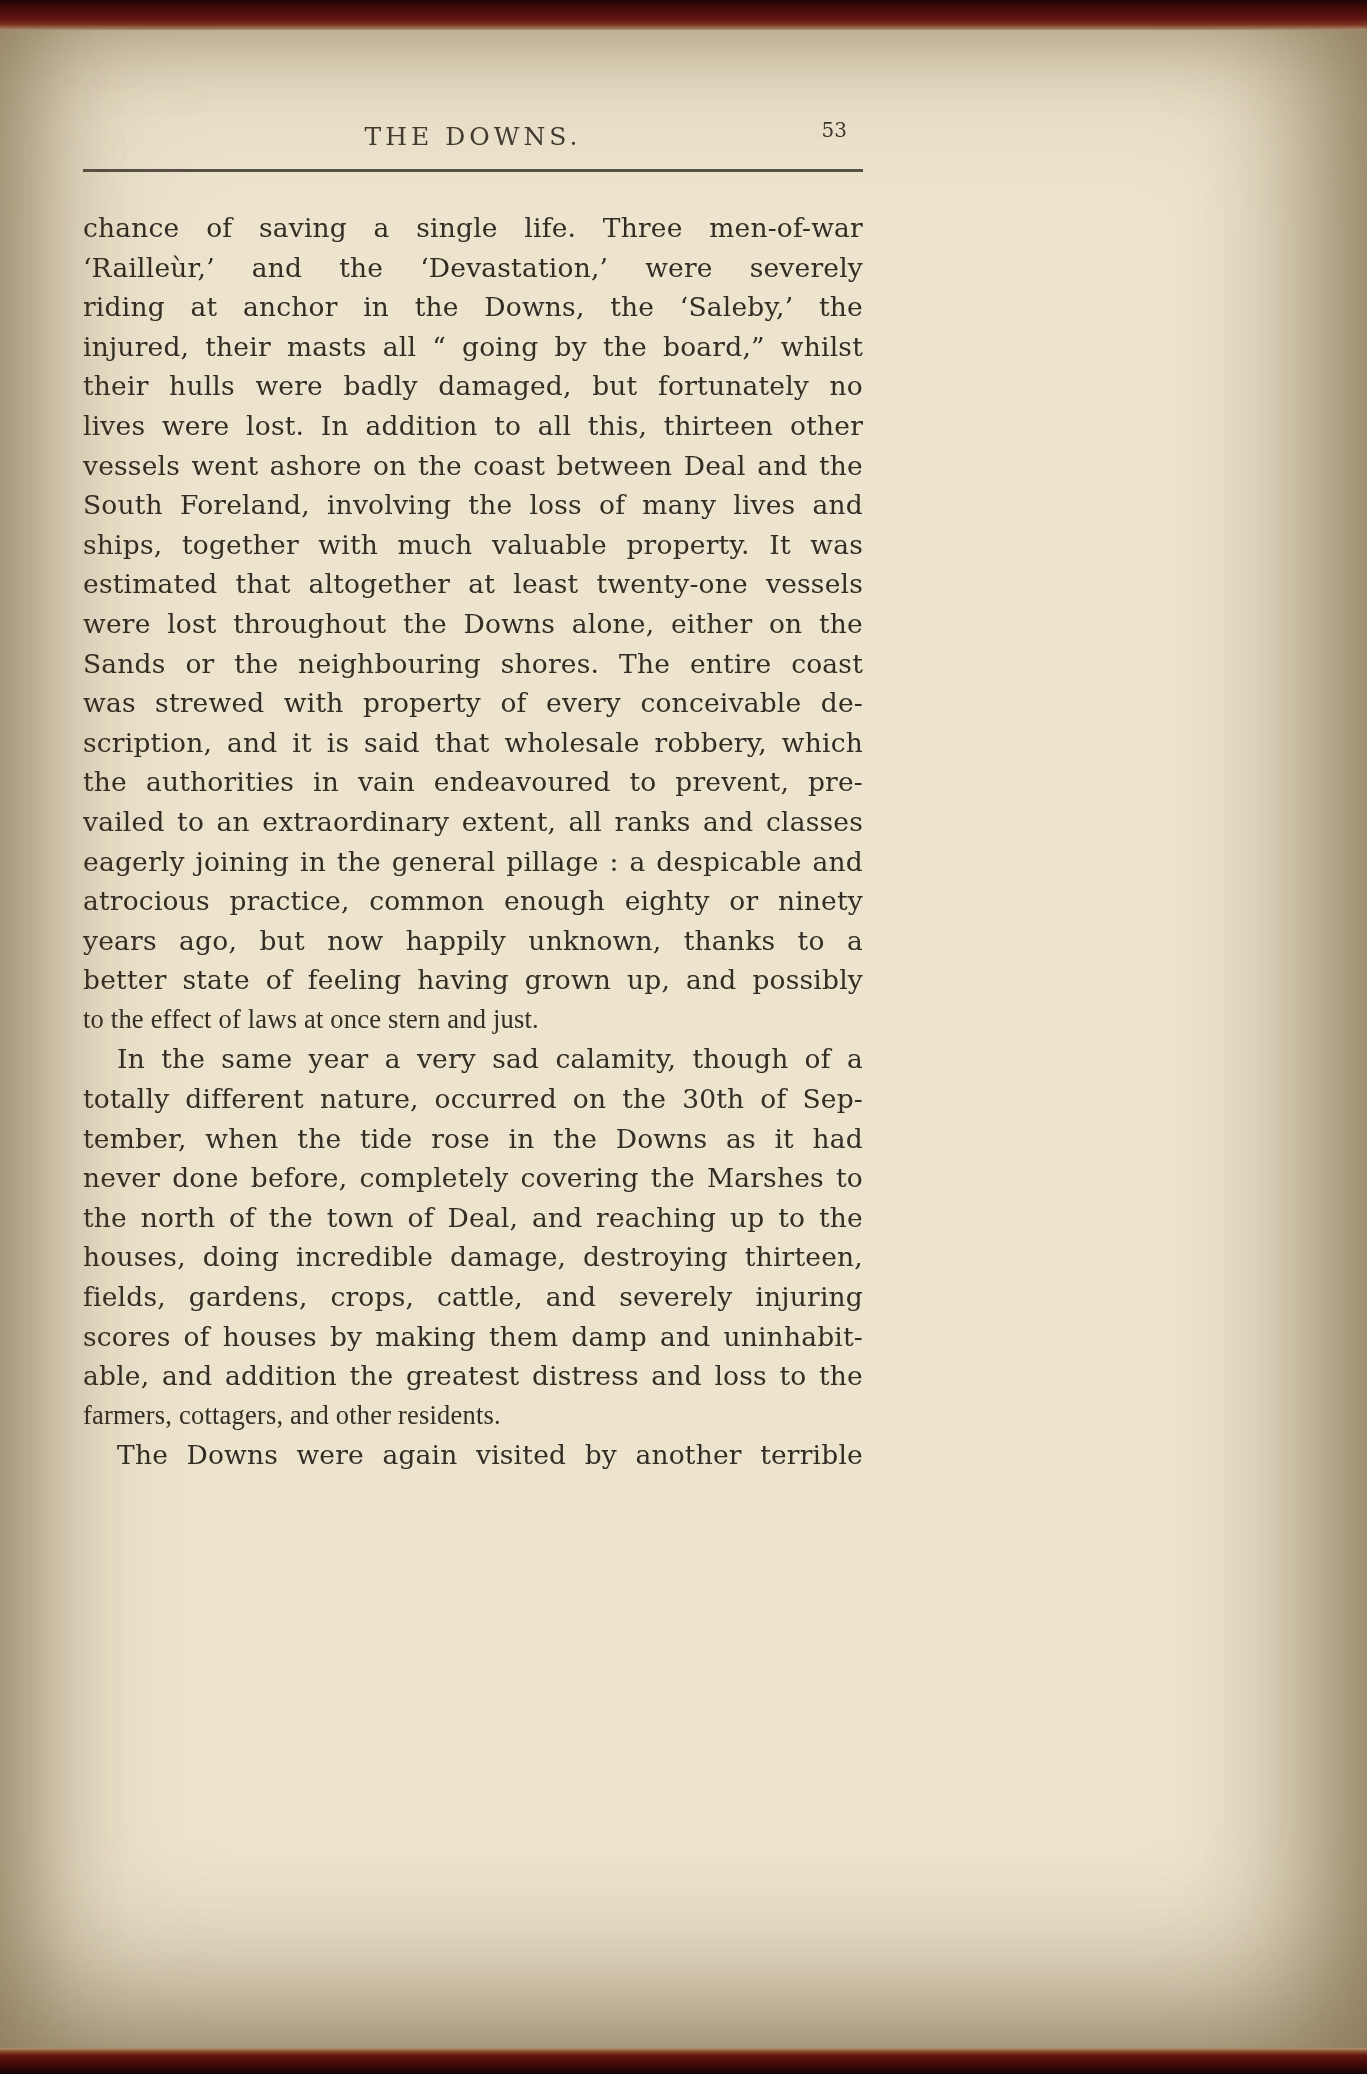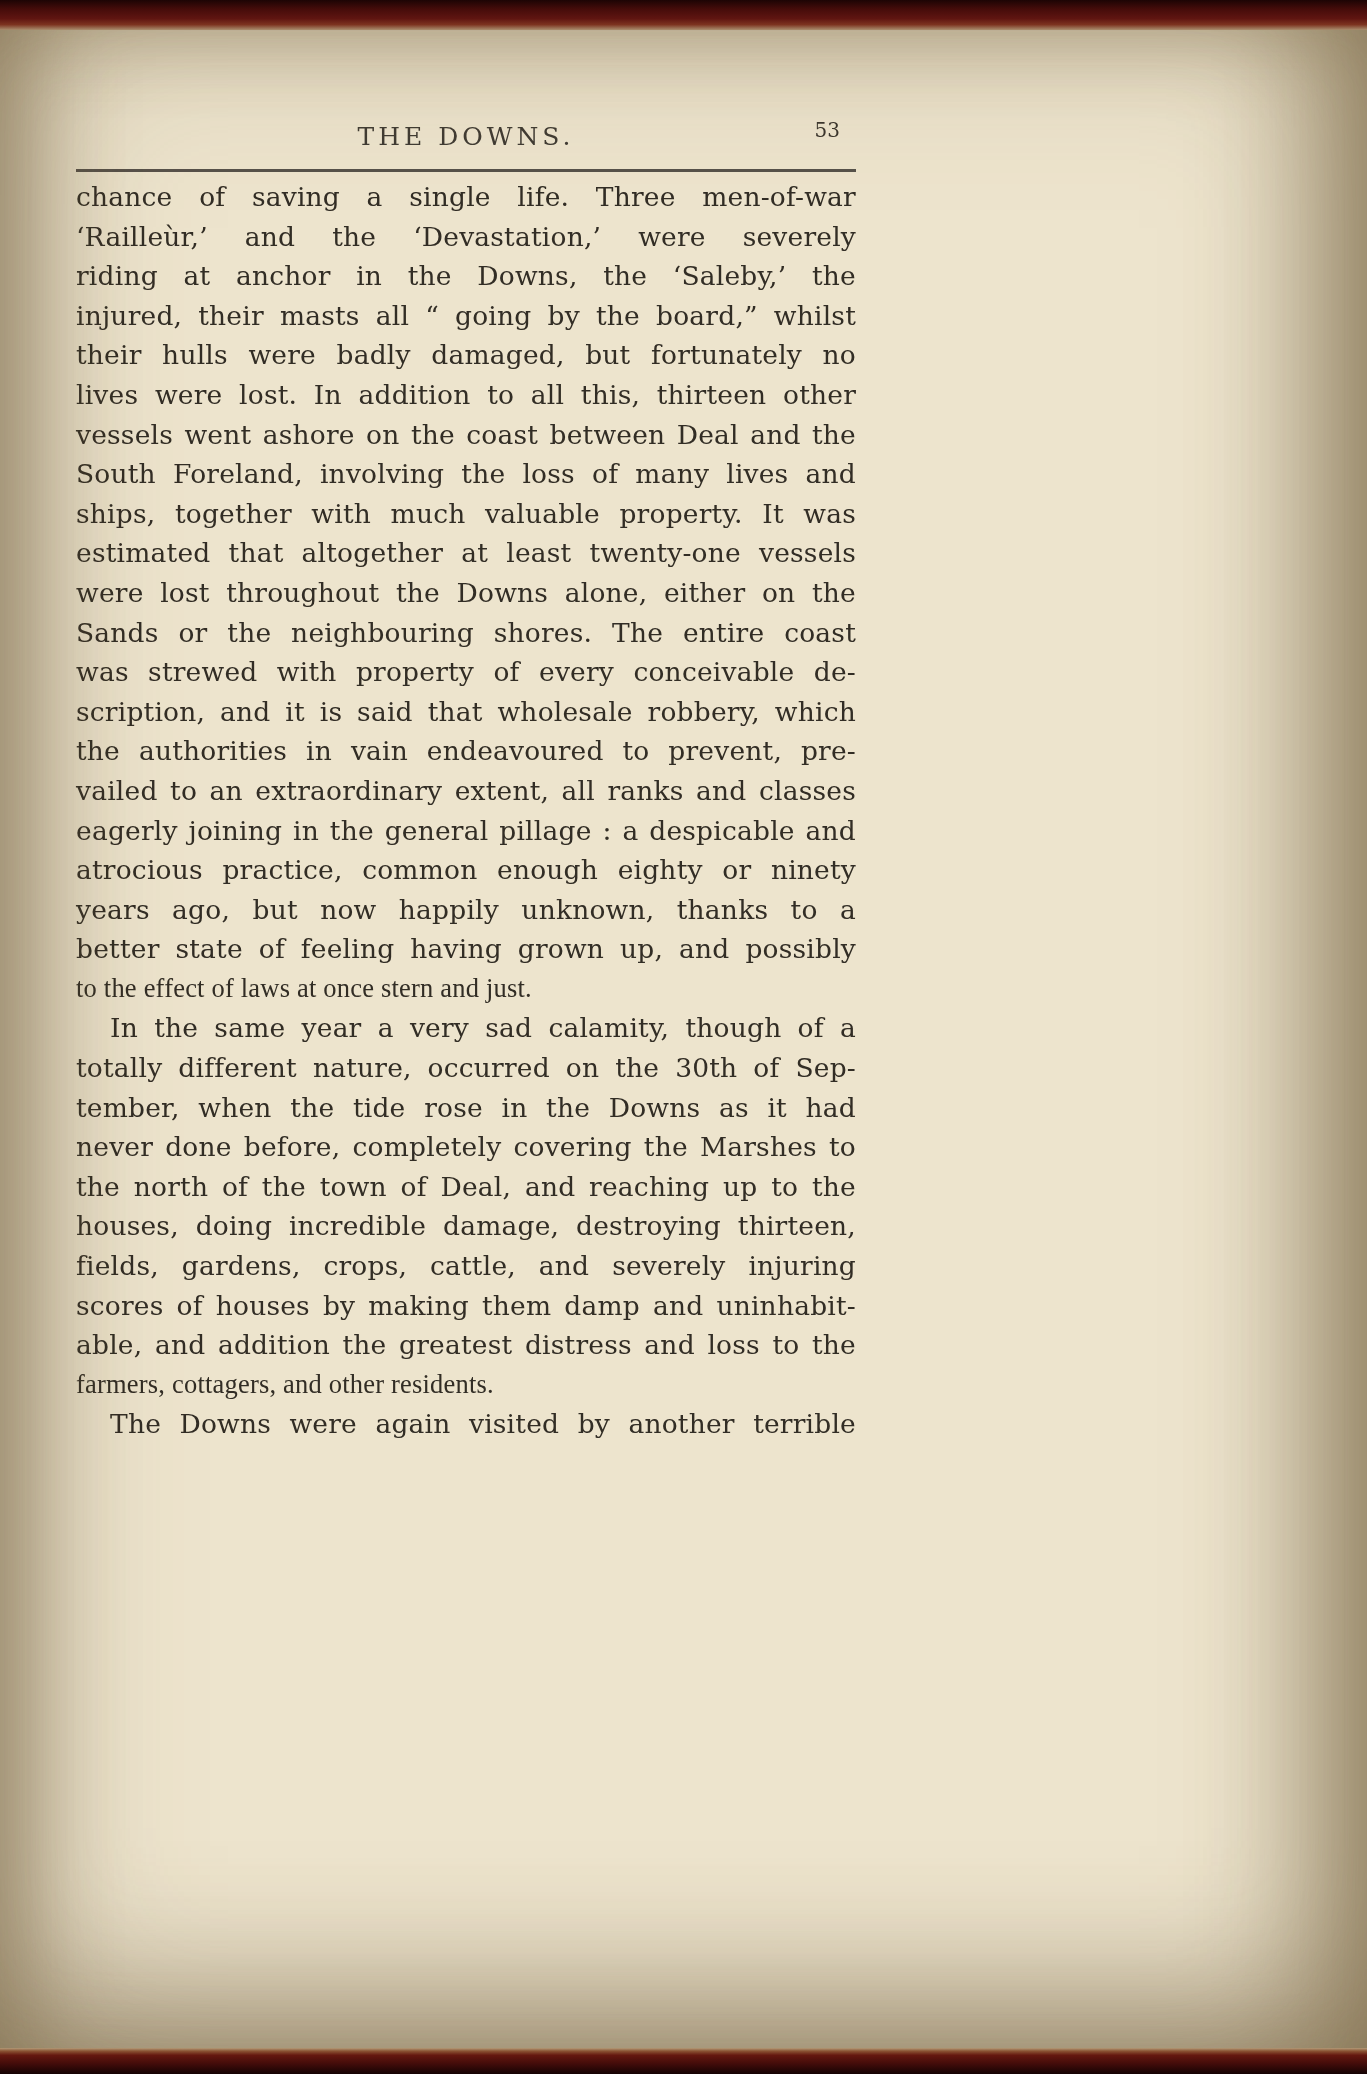--- a/index.html
+++ b/index.html
@@ -50,21 +50,21 @@
       #140303 0%,
       #430c0a 40%,
       #64170f 72%,
       #8a5232 88%,
       #b39a78 100%);
     z-index: 6;
   }
 
   .page-content {
     position: absolute;
-    left: 76px;
+    left: 83px;
     top: 118px;
     width: 780px;
     z-index: 2;
   }
 
   .page-header {
     position: relative;
     height: 42px;
   }
   .header-title {
@@ -81,21 +81,21 @@
     font-size: 20px;
     color: #3a352d;
   }
   .header-rule {
     margin-top: 9px;
     height: 3px;
     background: #57514a;
   }
 
   .body-text {
-    margin-top: 5px;
+    margin-top: 36px;
     font-size: 26.5px;
     line-height: 39.6px;
     color: #322d25;
     letter-spacing: 0.2px;
   }
   .paragraph { margin: 0; }
   .line {
     text-align: justify;
     text-align-last: justify;
     -moz-text-align-last: justify;

